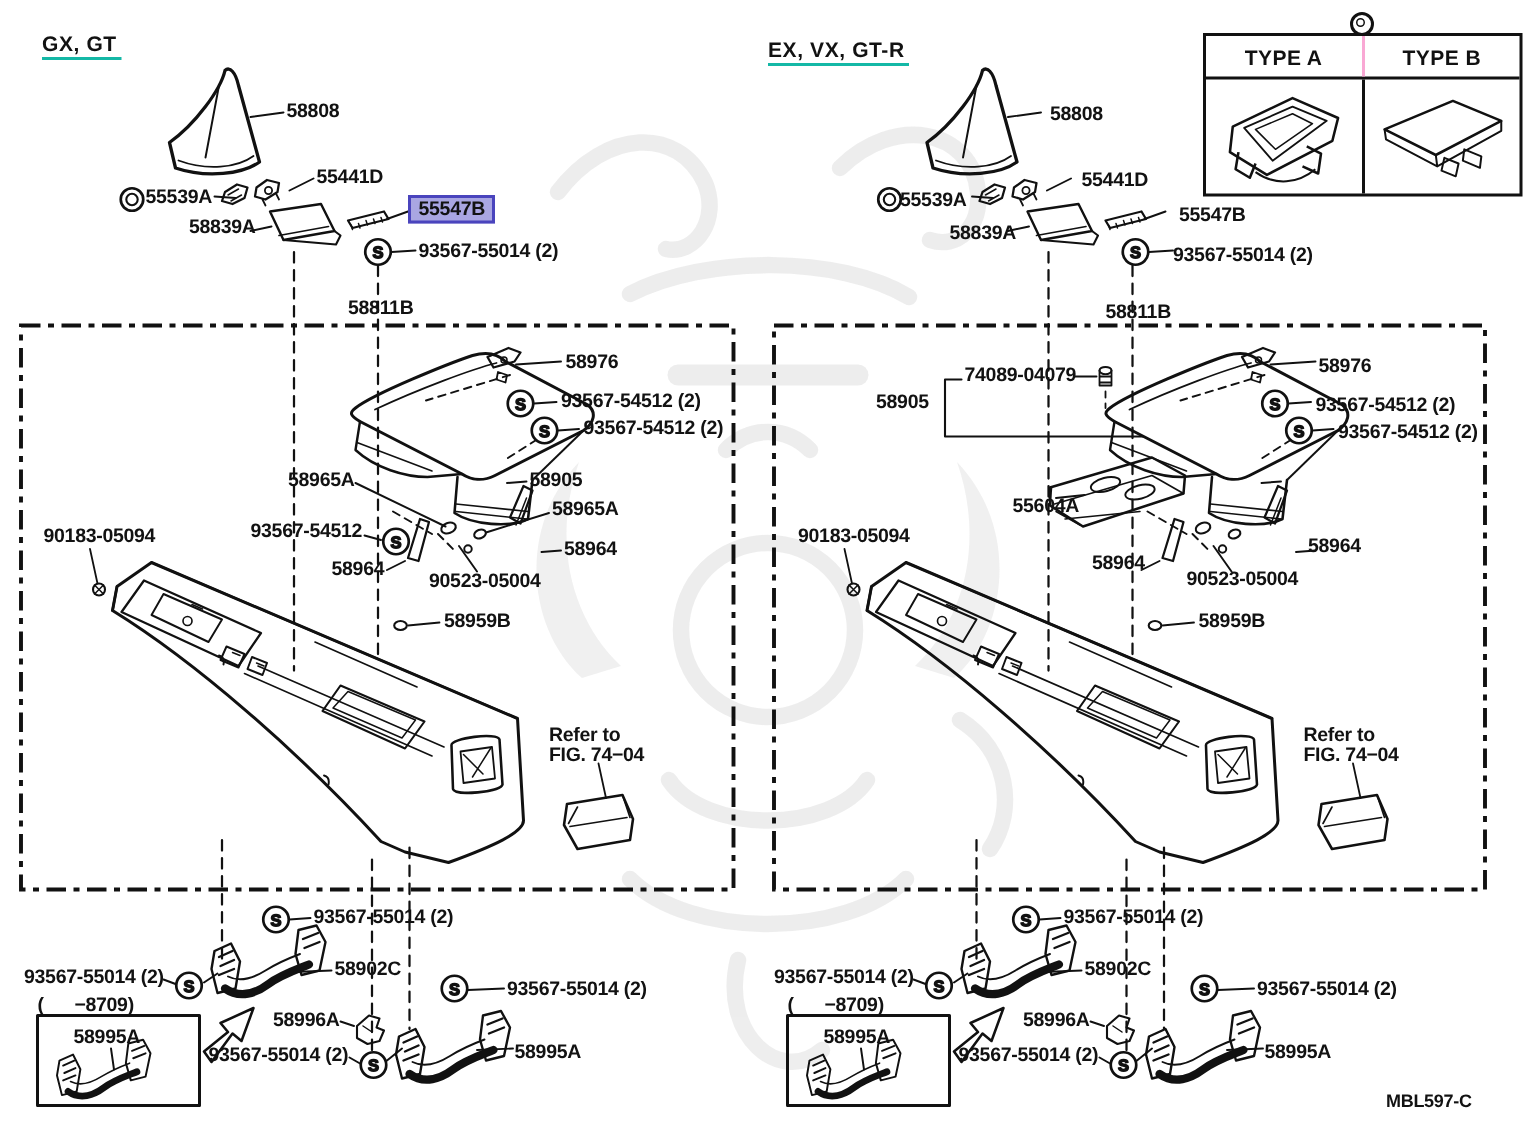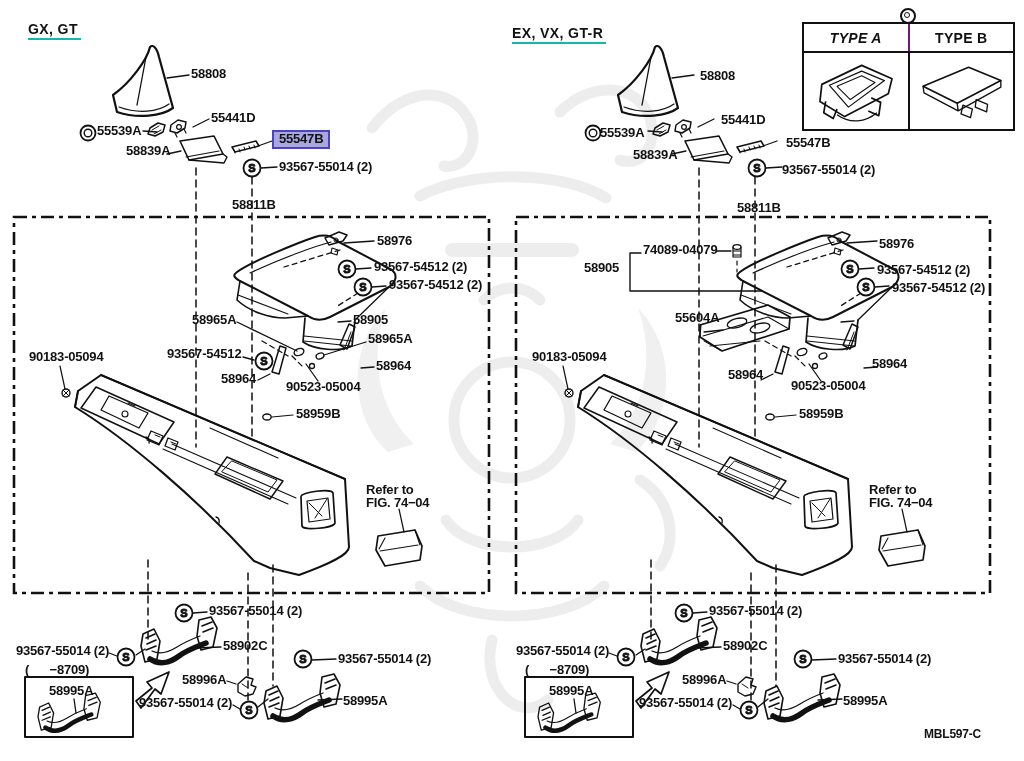--- a/index.html
+++ b/index.html
@@ -10,21 +10,21 @@
        white-space:pre;letter-spacing:-0.2px;color:#121212;}
   .variant{font-size:14px;border-bottom:2px solid #14b8a6;padding:0 3px 2px 0;letter-spacing:0.4px;}
   .hl{background:#a9a6e2;border:2px solid #4a44bd;padding:0px 5px 1px 5px;z-index:4;}
   .small{font-size:12px;}
   
   #typeTable{position:absolute;left:802px;top:22px;width:213px;height:109px;border:2px solid #111;
              z-index:3;background:#fff;box-sizing:border-box;}
   #typeTable .hdr{display:flex;height:27px;border-bottom:2px solid #111;}
   #typeTable .hcell{flex:1;display:flex;align-items:center;justify-content:center;
                     font-weight:bold;font-size:14px;letter-spacing:0.3px;}
-  #typeTable .hcell:first-child{border-right:2px solid #701a75;font-style:italic;}
+  #typeTable .hcell:first-child{border-right:2px solid #f9a8d4;}
   #typeTable .bdy{display:flex;height:76px;}
   #typeTable .bcell{flex:1;display:flex;align-items:center;justify-content:center;}
   #typeTable .bcell:first-child{border-right:2px solid #111;}
   #ring-top{position:absolute;left:900px;top:8px;width:12px;height:12px;border:2.5px solid #111;
             border-radius:50%;z-index:3;}
   #ring-top .inner{position:absolute;left:2px;top:2px;width:4px;height:4px;border:1.5px solid #111;
             border-radius:50%;}
 </style>
 </head>
 <body>
@@ -289,21 +289,21 @@
 <div class="lbl" style="left:600px;top:126px">55539A</div>
 <div class="lbl" style="left:633px;top:148px">58839A</div>
 <div class="lbl" style="left:786px;top:136px">55547B</div>
 <div class="lbl" style="left:782px;top:163px">93567-55014 (2)</div>
 <div class="lbl" style="left:737px;top:201px">58811B</div>
 <div class="lbl" style="left:879px;top:237px">58976</div>
 <div class="lbl" style="left:877px;top:263px">93567-54512 (2)</div>
 <div class="lbl" style="left:892px;top:281px">93567-54512 (2)</div>
 <div class="lbl" style="left:643px;top:243px">74089-04079</div>
 <div class="lbl" style="left:584px;top:261px">58905</div>
-<div class="lbl" style="left:675px;top:311px">55604A</div>
+<div class="lbl" style="left:675px;top:330px">55604A</div>
 <div class="lbl" style="left:872px;top:357px">58964</div>
 <div class="lbl" style="left:728px;top:368px">58964</div>
 <div class="lbl" style="left:791px;top:379px">90523-05004</div>
 <div class="lbl" style="left:532px;top:350px">90183-05094</div>
 <div class="lbl" style="left:799px;top:407px">58959B</div>
 <div class="lbl" style="left:869px;top:483px">Refer to</div>
 <div class="lbl" style="left:869px;top:496px">FIG. 74−04</div>
 <div class="lbl" style="left:709px;top:604px">93567-55014 (2)</div>
 <div class="lbl" style="left:723px;top:639px">58902C</div>
 <div class="lbl" style="left:516px;top:644px">93567-55014 (2)</div>

